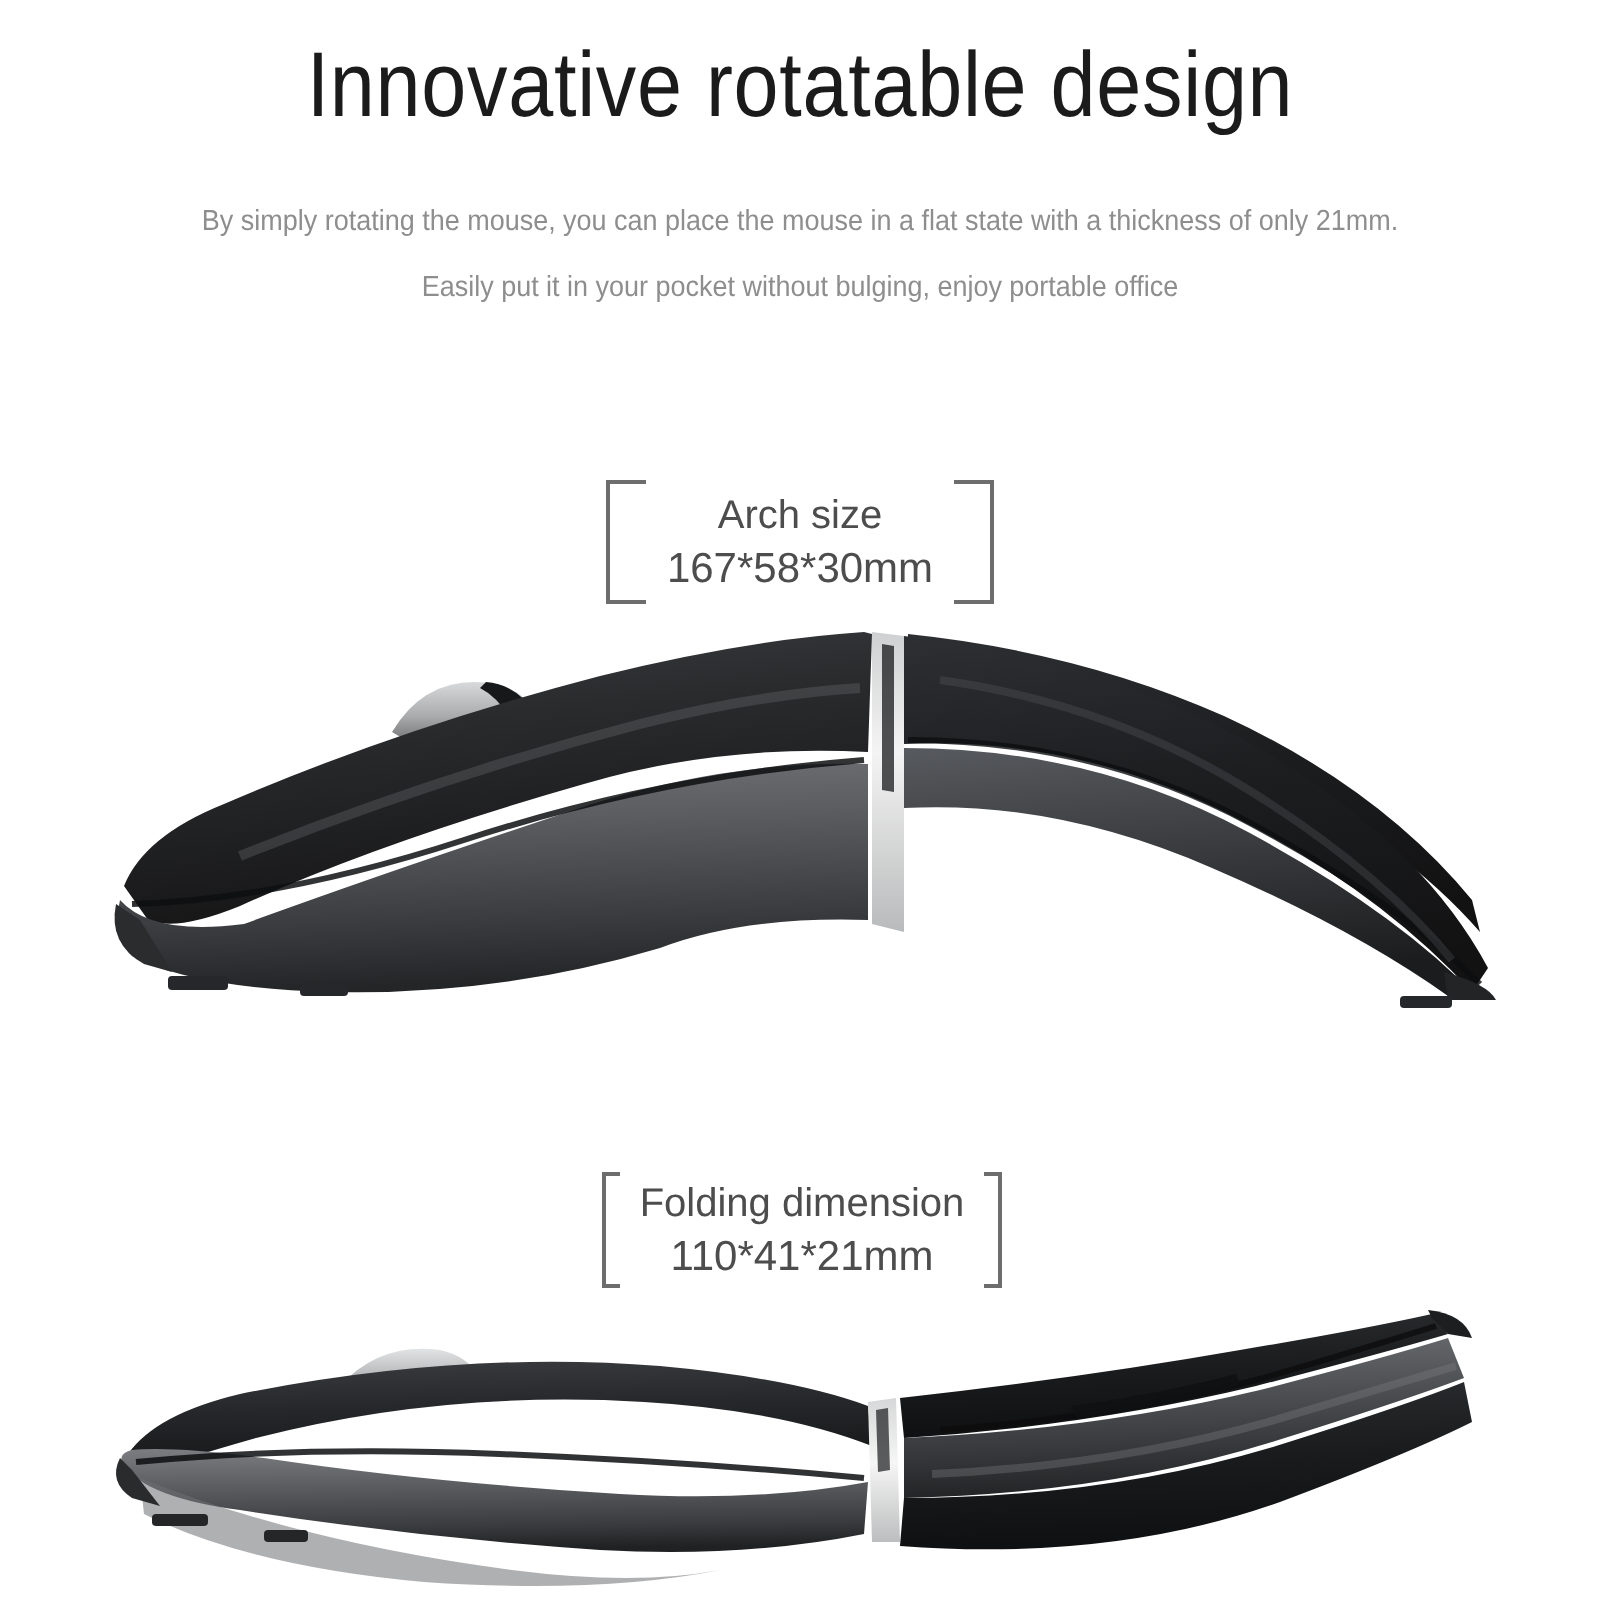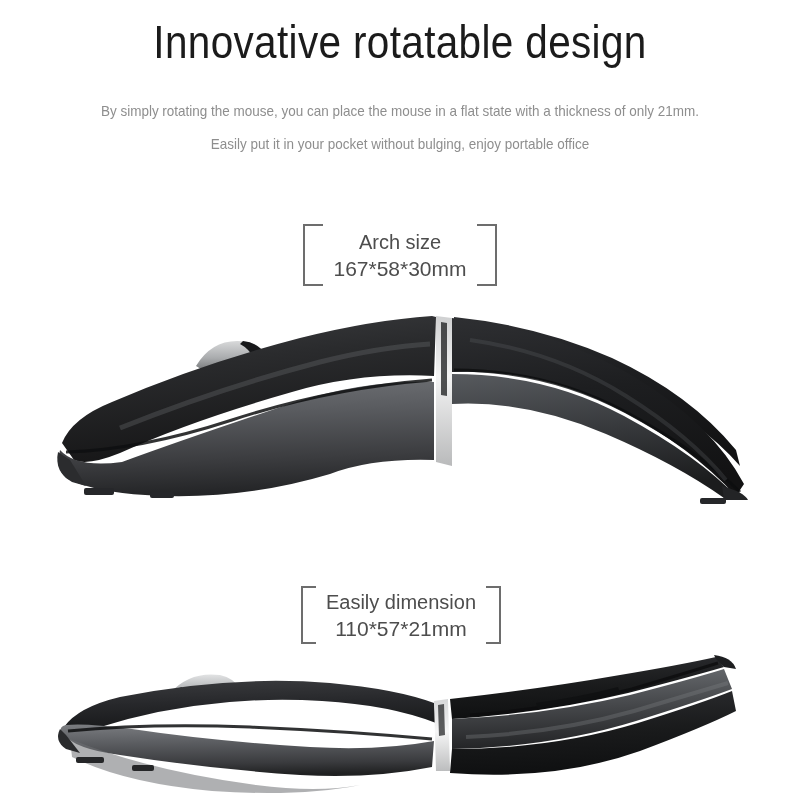--- a/index.html
+++ b/index.html
@@ -84,21 +84,21 @@
   }
   .callout .cline2 {
     font-size: 21px;
     line-height: 27px;
     font-weight: 400;
     white-space: nowrap;
   }
 
   #callout-arch {
     left: 296px;
-    top: 224px;
+    top: 240px;
     width: 208px;
     height: 62px;
     justify-content: center;
   }
   #callout-folding {
     left: 301px;
     top: 586px;
     width: 200px;
     height: 58px;
   }
@@ -206,22 +206,22 @@
       <path d="M470 40 Q556 52 626 96 Q690 136 726 180" fill="none" stroke="#5e6165" stroke-width="4" opacity="0.3"></path>
 
       <path d="M722 186 Q744 192 748 200 L724 200 Z" fill="#232426"></path>
       <rect x="700" y="198" width="26" height="6" rx="2" fill="#26272a"></rect>
     </svg>
   </div>
 
   <div class="callout" id="callout-folding">
     <div class="bracket left"></div>
     <div class="ctext">
-      <div class="cline1">Easily dimension</div>
-      <div class="cline2">110*57*21mm</div>
+      <div class="cline1">Folding dimension</div>
+      <div class="cline2">110*41*21mm</div>
     </div>
     <div class="bracket right"></div>
   </div>
 
   <div class="product" id="product-folded">
     <svg viewBox="0 0 800 155" xmlns="http://www.w3.org/2000/svg">
       <defs>
         <linearGradient id="flatTopL" x1="0" y1="0" x2="0.12" y2="1">
           <stop offset="0%" stop-color="#3a3b3e"></stop>
           <stop offset="45%" stop-color="#26272a"></stop>

